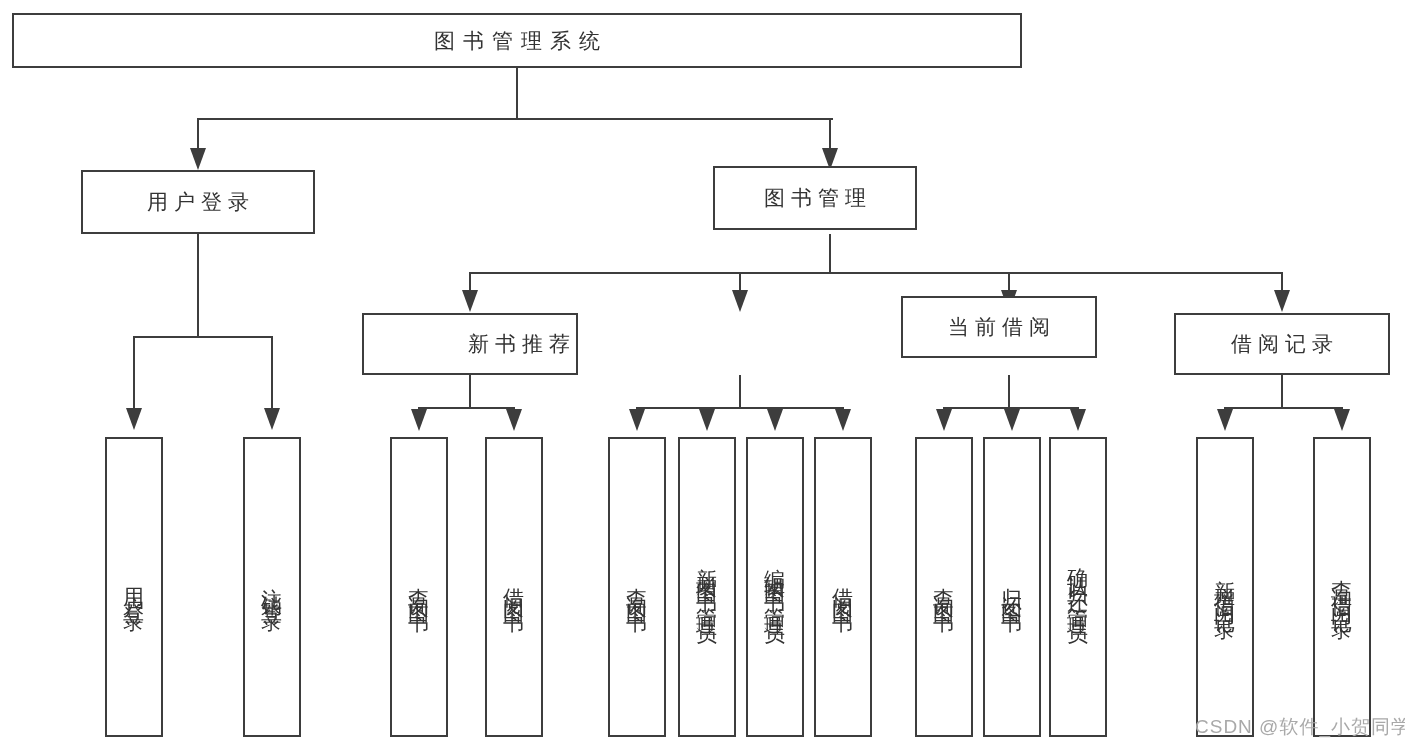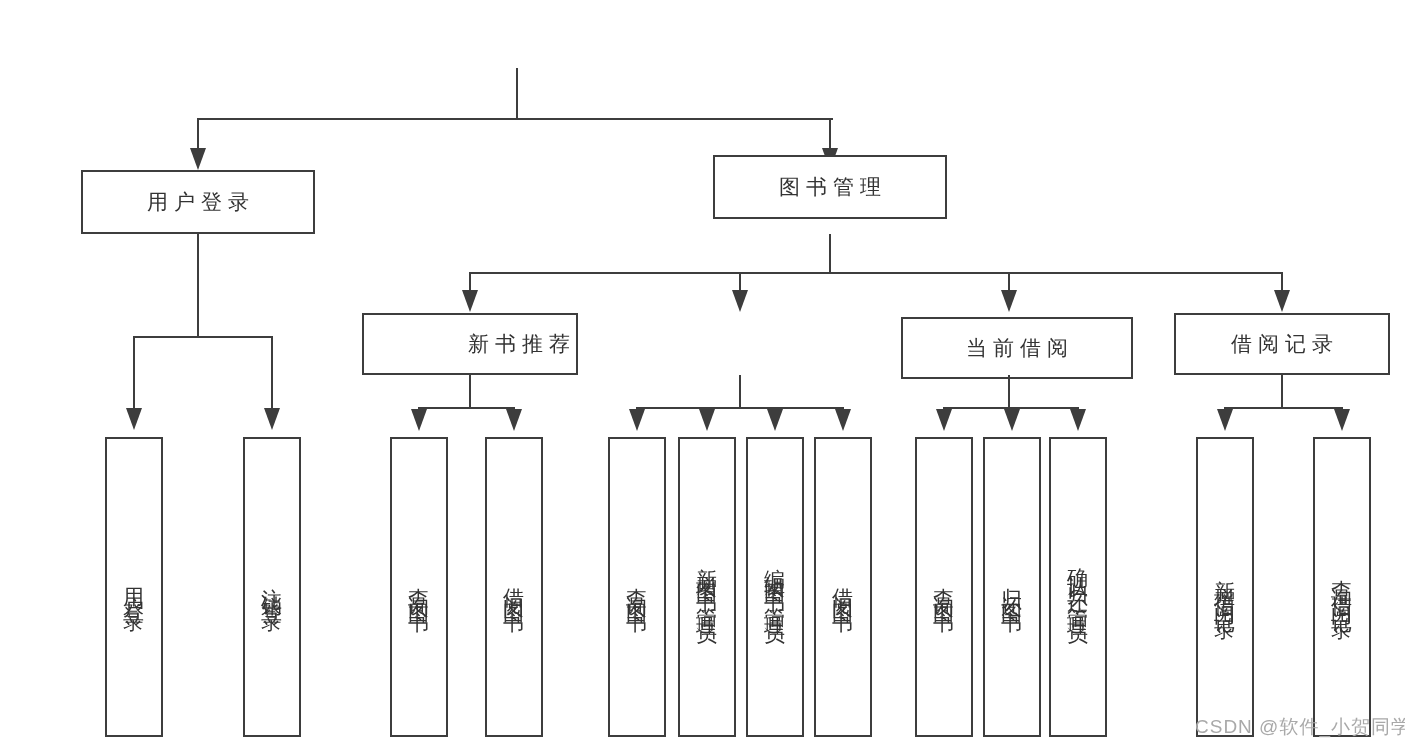--- a/index.html
+++ b/index.html
@@ -70,32 +70,35 @@
     white-space: nowrap;
     z-index: 10;
     margin-left: 12px;
   }
 </style>
 </head>
 <body>
 
 <div class="canvas">
 
+  <div class="hbox root" style="left:12px; top:13px; width:1010px; height:55px;">
+    <span>图书管理系统</span>
+  </div>
 
   <div class="vline" style="left:516px; top:68px; height:50px;"></div>
   <div class="hline" style="left:197px; top:118px; width:636px;"></div>
   <div class="vline" style="left:197px; top:118px; height:32px;"></div>
   <div class="arrow" style="left:190px; top:148px;"></div>
   <div class="vline" style="left:829px; top:118px; height:32px;"></div>
   <div class="arrow" style="left:822px; top:148px;"></div>
 
   <div class="hbox" style="left:81px; top:170px; width:234px; height:64px;">
     <span>用户登录</span>
   </div>
-  <div class="hbox" style="left:713px; top:155px; width:234px; height:64px;text-align:center;">
+  <div class="hbox" style="left:713px; top:166px; width:204px; height:64px;text-align:center;">
     <span>图书管理</span>
   </div>
 
   <div class="vline" style="left:197px; top:234px; height:102px;"></div>
   <div class="hline" style="left:133px; top:336px; width:140px;"></div>
   <div class="vline" style="left:133px; top:336px; height:74px;"></div>
   <div class="arrow" style="left:126px; top:408px;"></div>
   <div class="vline" style="left:271px; top:336px; height:74px;"></div>
   <div class="arrow" style="left:264px; top:408px;"></div>
 
@@ -106,21 +109,21 @@
   <div class="vline" style="left:739px; top:272px; height:20px;"></div>
   <div class="arrow" style="left:732px; top:290px;"></div>
   <div class="vline" style="left:1008px; top:272px; height:20px;"></div>
   <div class="arrow" style="left:1001px; top:290px;"></div>
   <div class="vline" style="left:1281px; top:272px; height:20px;"></div>
   <div class="arrow" style="left:1274px; top:290px;"></div>
 
   <div class="hbox" style="left:362px; top:313px; width:216px; height:62px;justify-content:flex-end;">
     <span>新书推荐</span>
   </div>
-  <div class="hbox" style="left:901px; top:317px; width:232px; height:62px;">
+  <div class="hbox" style="left:901px; top:296px; width:196px; height:62px;">
     <span>当前借阅</span>
   </div>
   <div class="hbox" style="left:1174px; top:313px; width:216px; height:62px;">
     <span>借阅记录</span>
   </div>
 
   <div class="vline" style="left:469px; top:375px; height:32px;"></div>
   <div class="hline" style="left:418px; top:407px; width:97px;"></div>
   <div class="vline" style="left:418px; top:407px; height:6px;"></div>
   <div class="arrow" style="left:411px; top:409px;"></div>

